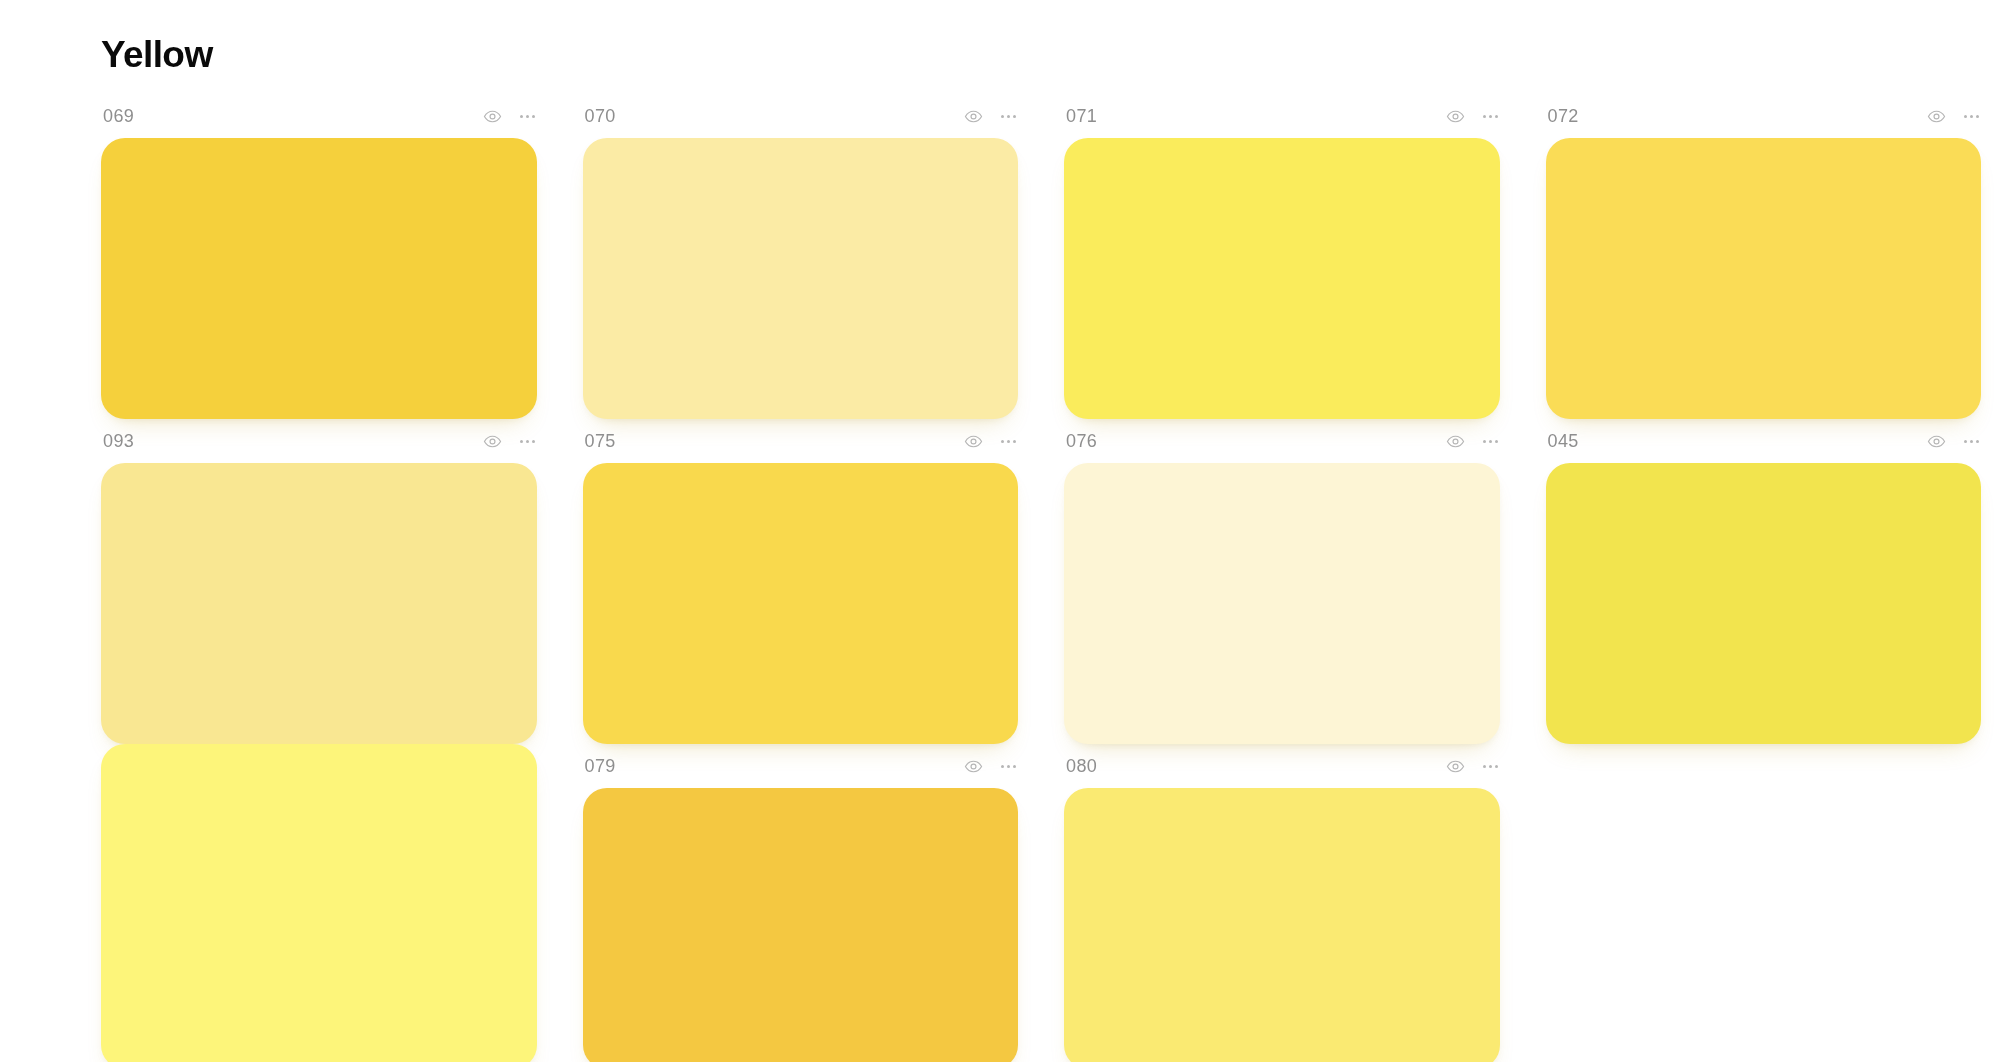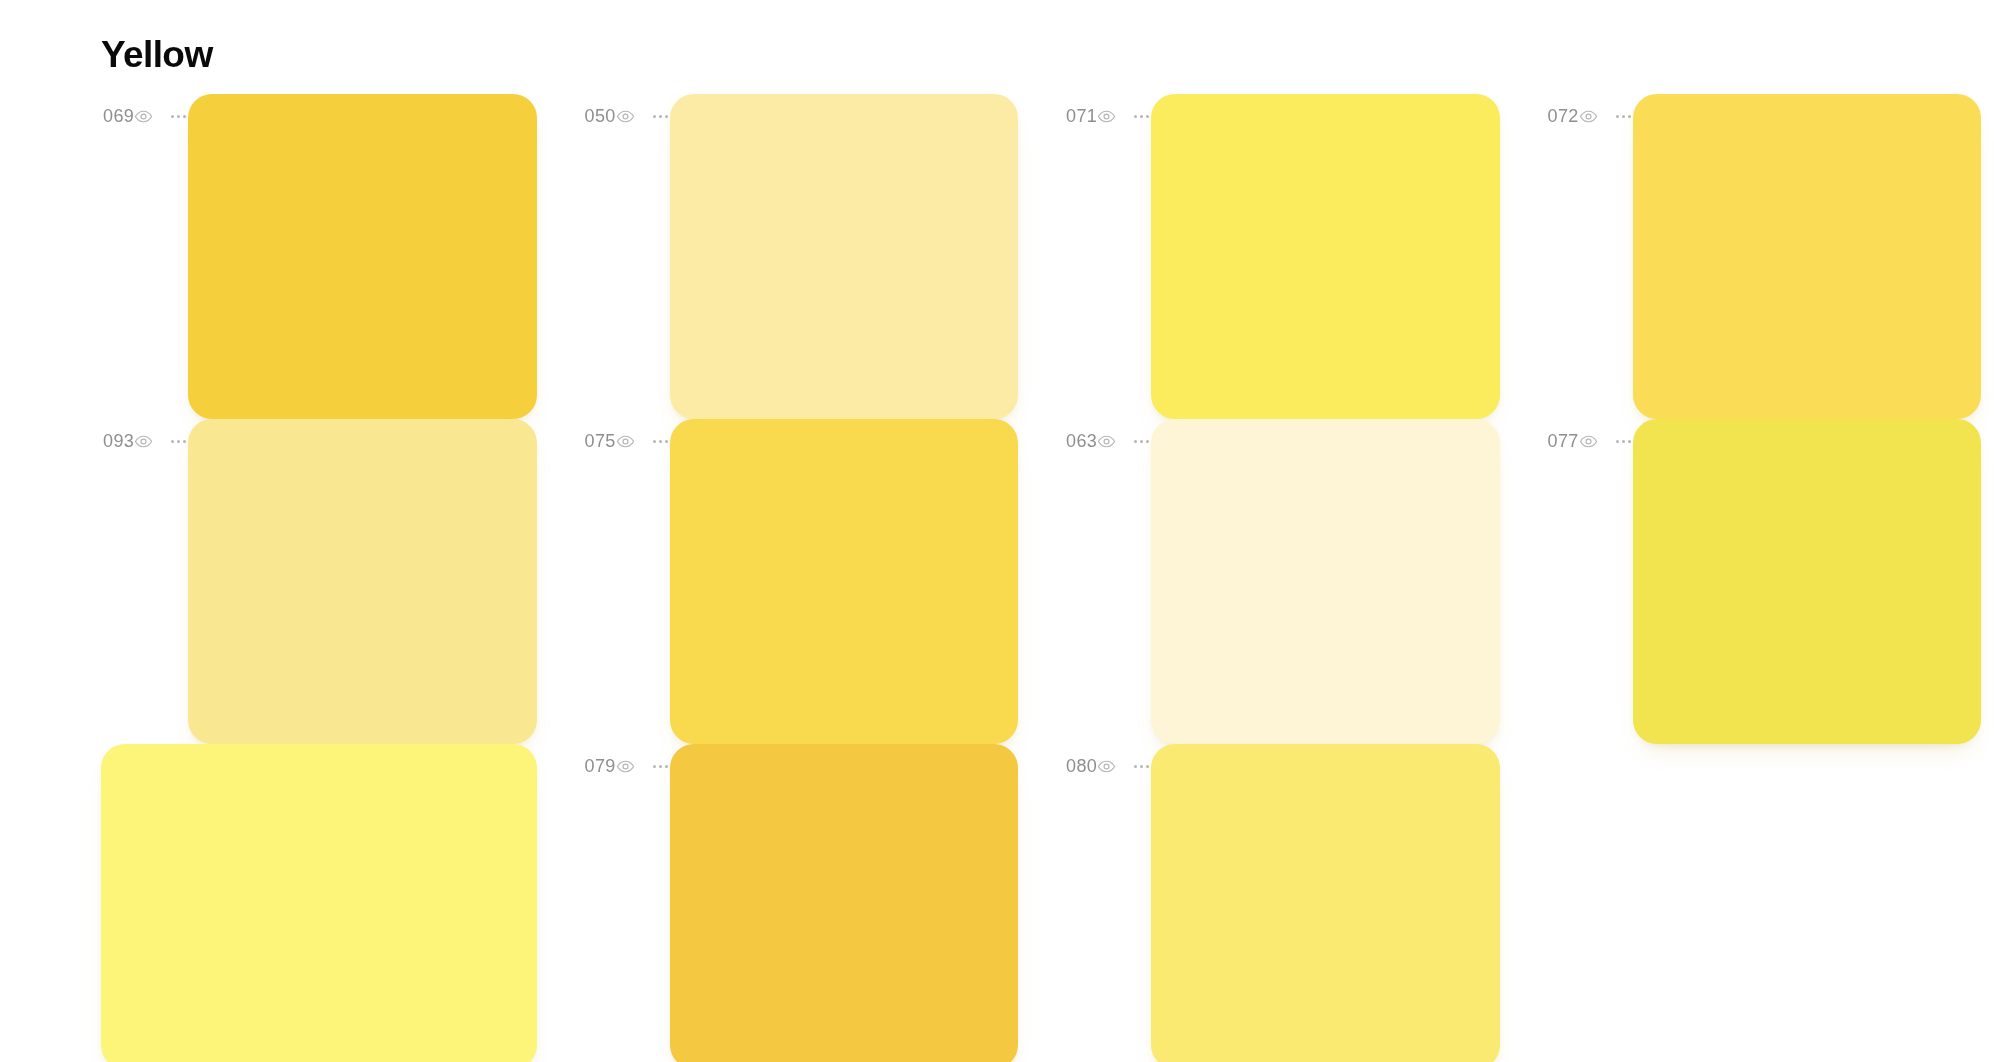--- a/index.html
+++ b/index.html
@@ -43,21 +43,21 @@
   
   .swatch-grid {
     display: grid;
     grid-template-columns: repeat(4, 1fr);
     column-gap: 46px;
     row-gap: 0;
   }
 
   .swatch-card {
     display: flex;
-    flex-direction: row;
+    flex-direction: column;
     height: 325px;
   }
 
   .card-header {
     height: 44px;
     display: flex;
     align-items: center;
     justify-content: space-between;
     padding: 0 2px 0 2px;
   }
@@ -137,21 +137,21 @@
                 <i></i>
           </span>
         </button>
       </div>
     </div>
     <div class="swatch" style="background: rgb(245, 208, 60);"></div>
   </div>
 
   <div class="swatch-card">
     <div class="card-header">
-      <span class="card-label">050</span>
+      <span class="card-label">070</span>
       <div class="card-actions">
         <button class="icon-btn" title="">
           <svg width="19" height="19" viewBox="0 0 24 24" fill="none" stroke="currentColor" stroke-width="1.5" stroke-linecap="round" stroke-linejoin="round">
             <path d="M1.8 12S5.6 5.4 12 5.4 22.2 12 22.2 12 18.4 18.6 12 18.6 1.8 12 1.8 12Z"></path>
             <circle cx="12" cy="12" r="3.1"></circle>
           </svg>
         </button>
         <button class="icon-btn" title="">
           <span class="dots-icon">
             <i></i>
@@ -248,21 +248,21 @@
                 <i></i>
           </span>
         </button>
       </div>
     </div>
     <div class="swatch" style="background: rgb(249, 217, 77);"></div>
   </div>
 
   <div class="swatch-card">
     <div class="card-header">
-      <span class="card-label">063</span>
+      <span class="card-label">076</span>
       <div class="card-actions">
         <button class="icon-btn" title="">
           <svg width="19" height="19" viewBox="0 0 24 24" fill="none" stroke="currentColor" stroke-width="1.5" stroke-linecap="round" stroke-linejoin="round">
             <path d="M1.8 12S5.6 5.4 12 5.4 22.2 12 22.2 12 18.4 18.6 12 18.6 1.8 12 1.8 12Z"></path>
             <circle cx="12" cy="12" r="3.1"></circle>
           </svg>
         </button>
         <button class="icon-btn" title="">
           <span class="dots-icon">
             <i></i>
@@ -270,21 +270,21 @@
                 <i></i>
           </span>
         </button>
       </div>
     </div>
     <div class="swatch" style="background: rgb(253, 245, 213);"></div>
   </div>
 
   <div class="swatch-card">
     <div class="card-header">
-      <span class="card-label">077</span>
+      <span class="card-label">045</span>
       <div class="card-actions">
         <button class="icon-btn" title="">
           <svg width="19" height="19" viewBox="0 0 24 24" fill="none" stroke="currentColor" stroke-width="1.5" stroke-linecap="round" stroke-linejoin="round">
             <path d="M1.8 12S5.6 5.4 12 5.4 22.2 12 22.2 12 18.4 18.6 12 18.6 1.8 12 1.8 12Z"></path>
             <circle cx="12" cy="12" r="3.1"></circle>
           </svg>
         </button>
         <button class="icon-btn" title="">
           <span class="dots-icon">
             <i></i>

